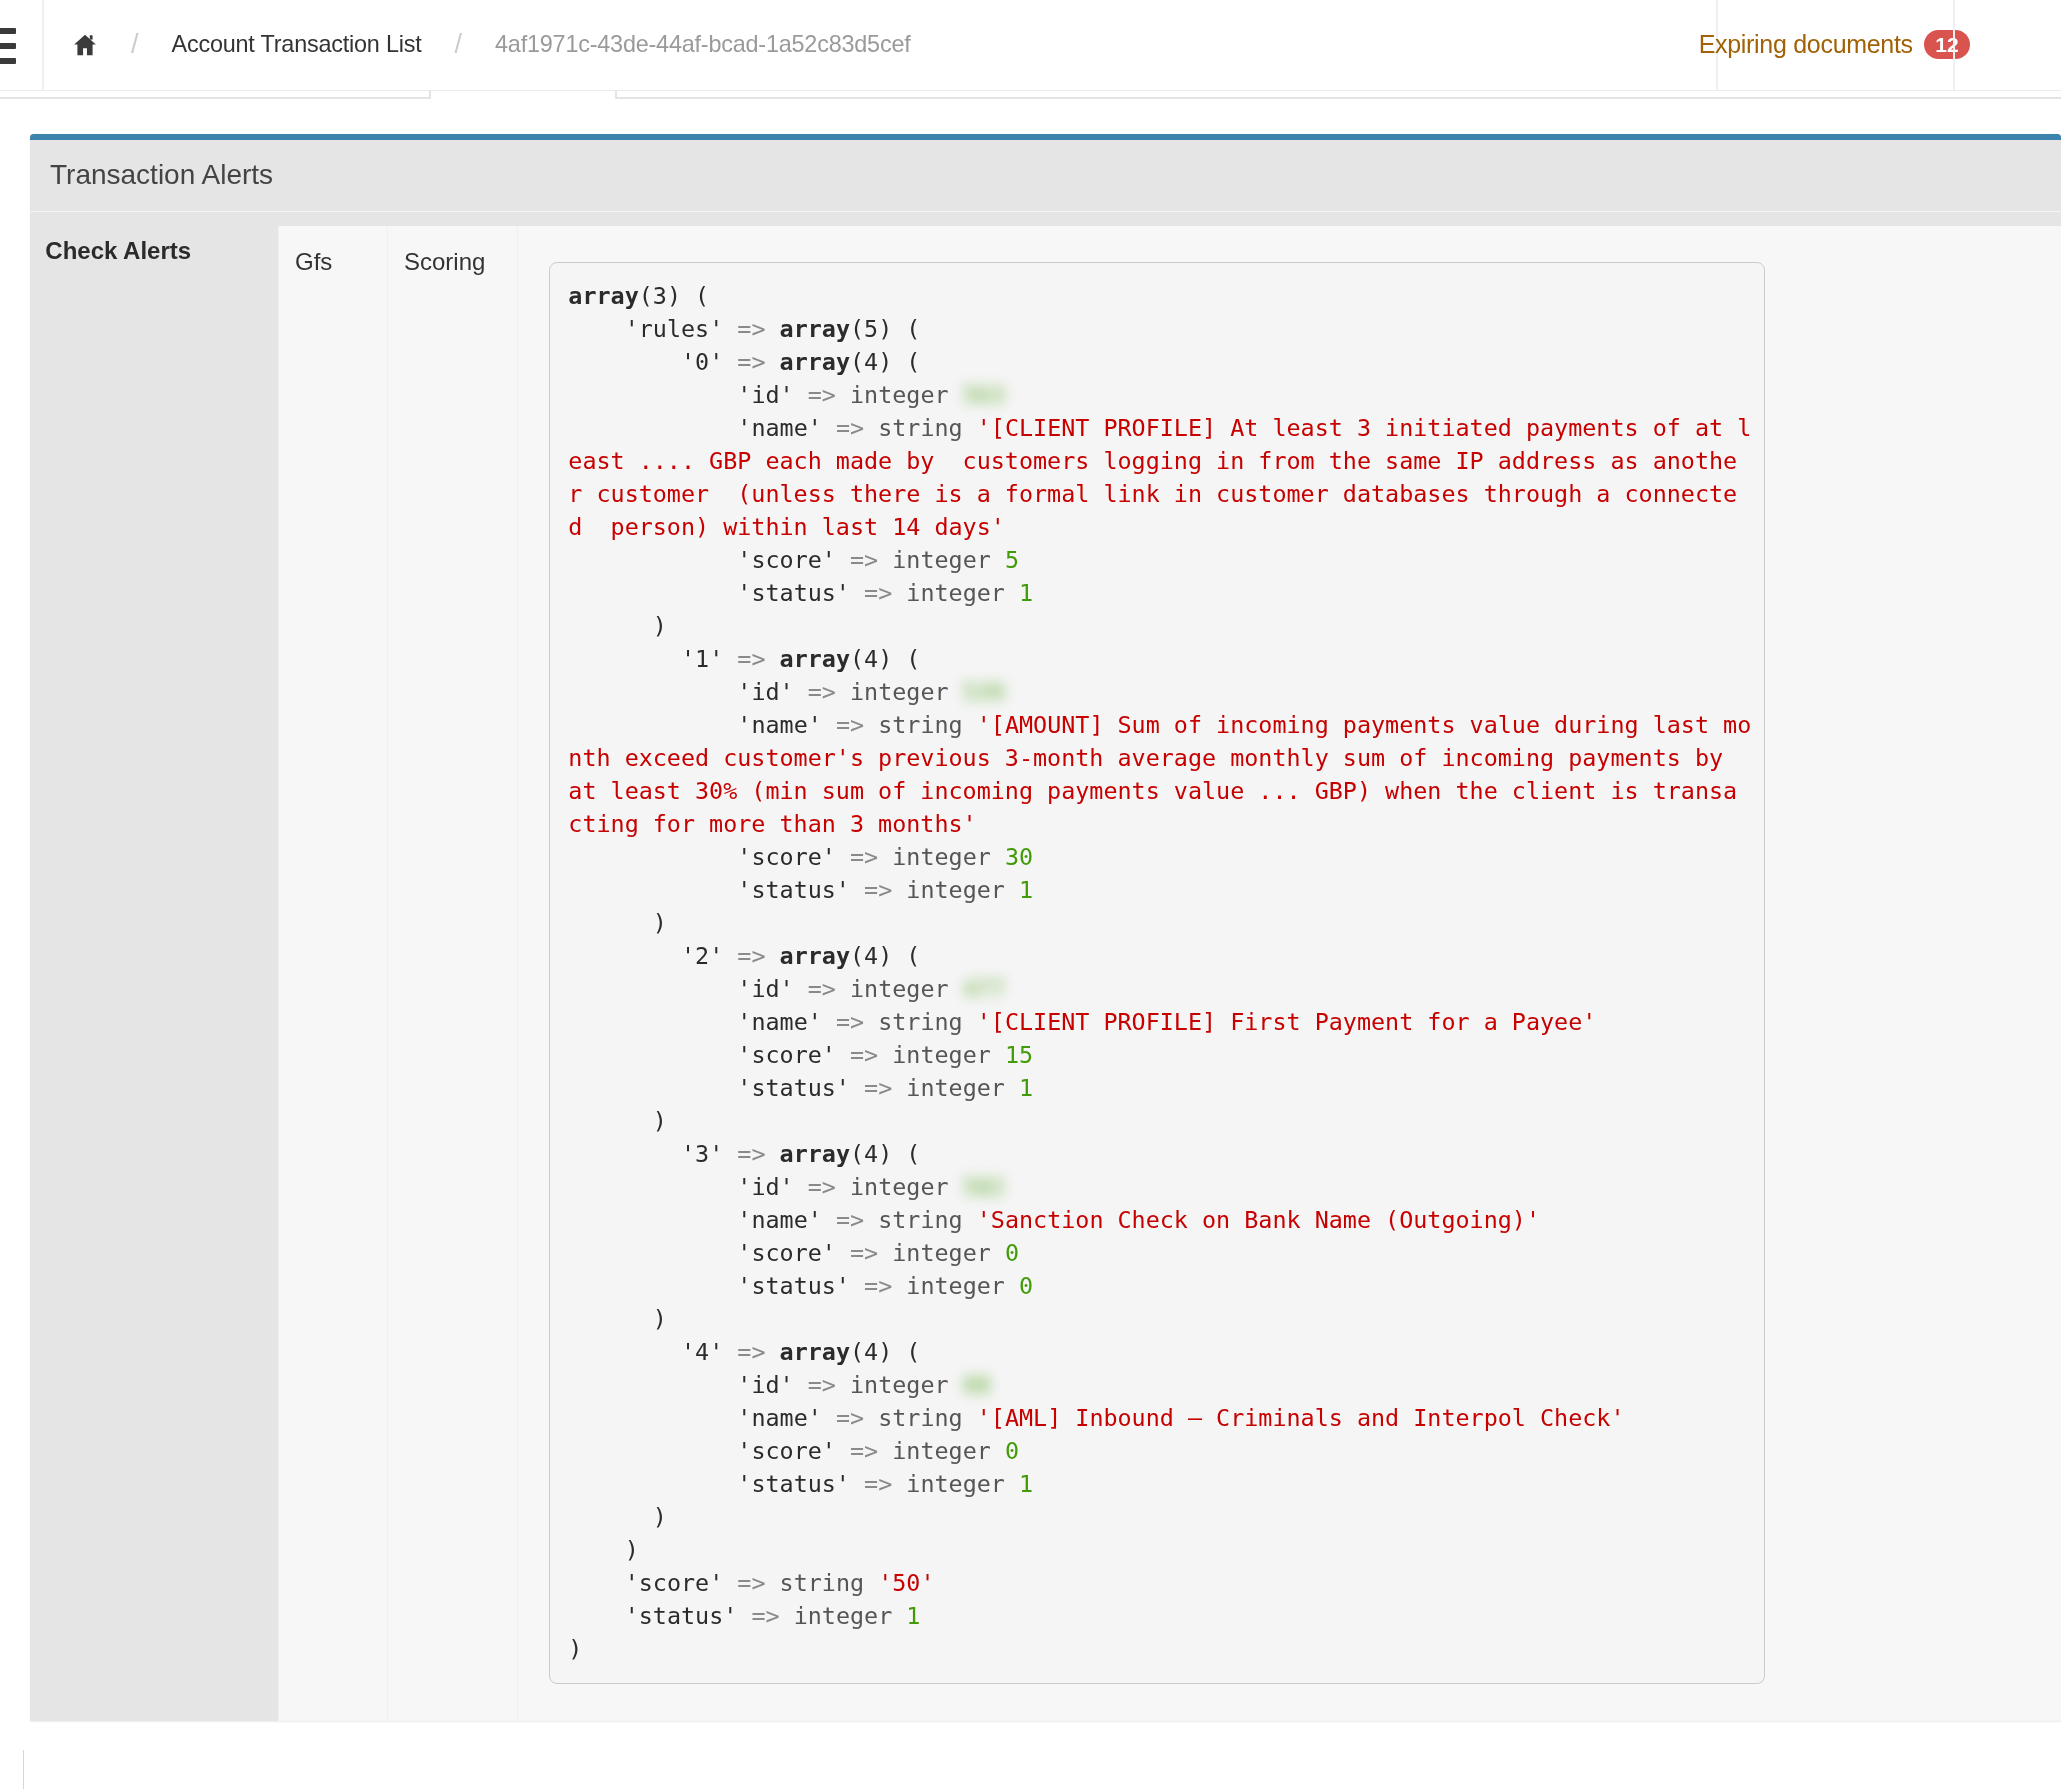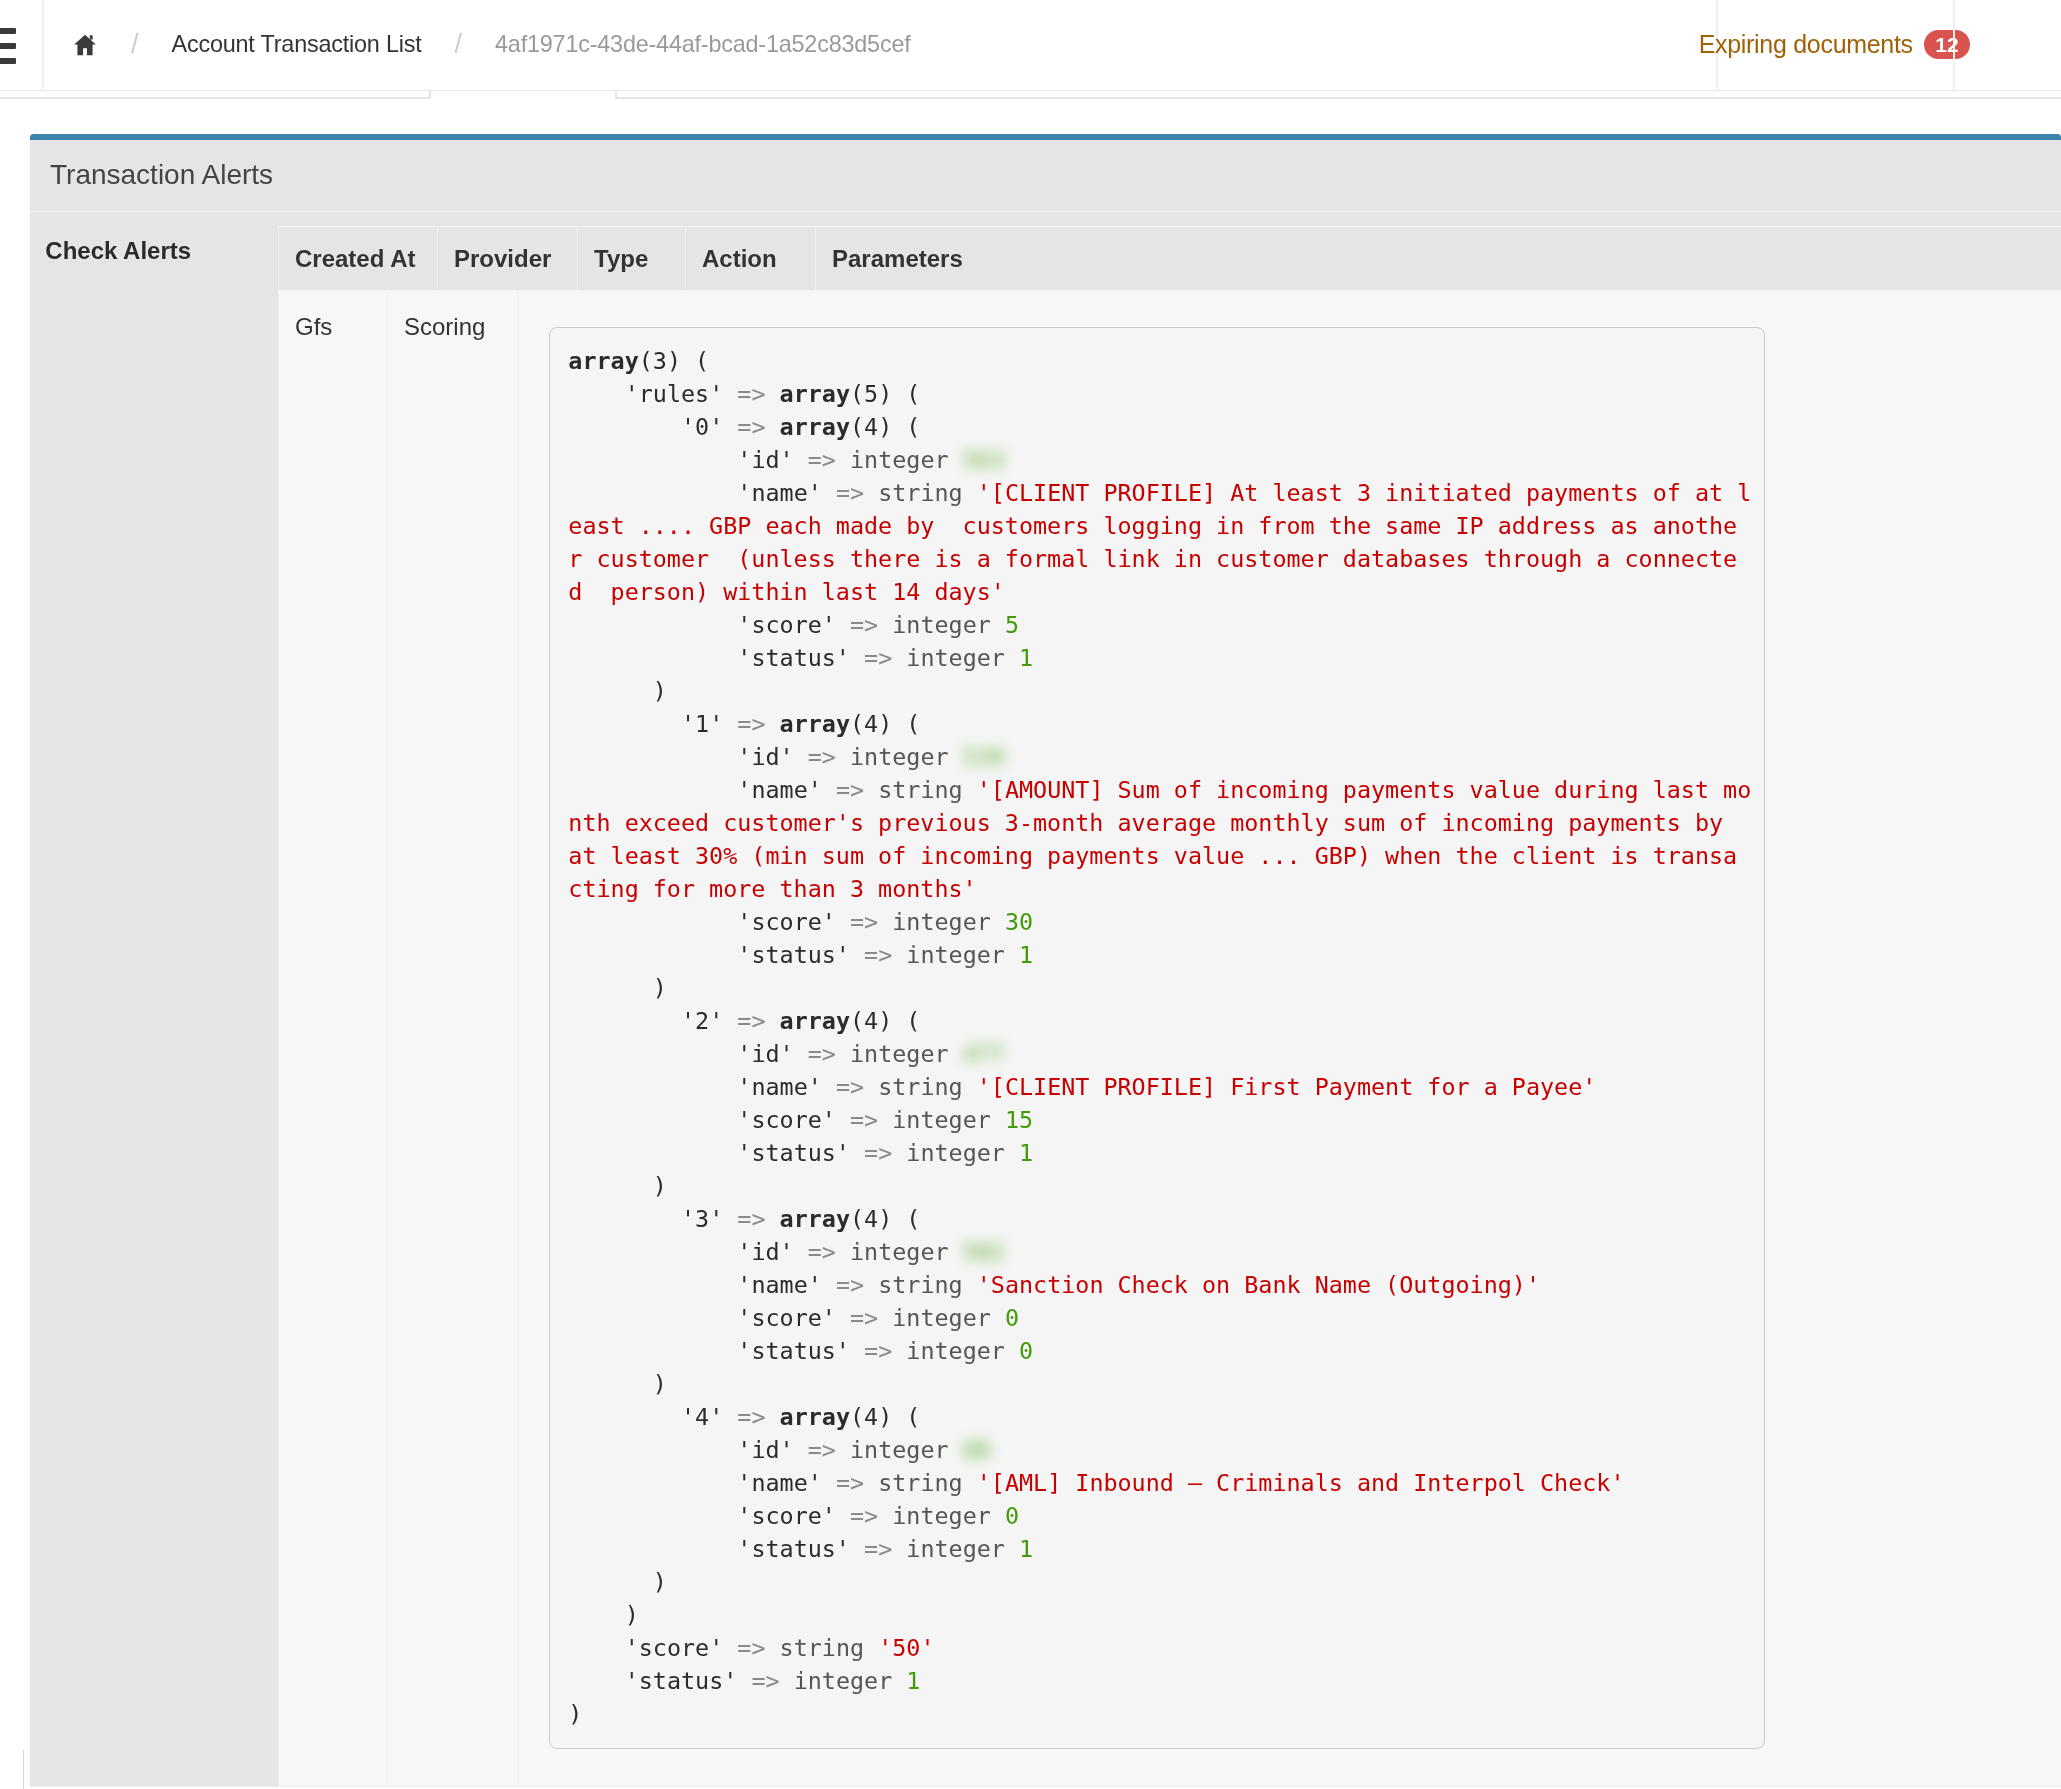--- a/index.html
+++ b/index.html
@@ -113,27 +113,20 @@
 
 <main>
   <section class="panel">
     <div class="panel-header">
       <h1 class="panel-title">Transaction Alerts</h1>
     </div>
     <div class="panel-body">
       <span class="check-alerts">Check Alerts</span>
 
       <div class="alerts-table">
-        <div class="t-row t-head">
-          <div class="t-cell c1">Created At</div>
-          <div class="t-cell c2">Provider</div>
-          <div class="t-cell c3">Type</div>
-          <div class="t-cell c4">Action</div>
-          <div class="t-cell c5">Parameters</div>
-        </div>
 
         <div class="t-row t-body">
           <div class="t-cell c3">Gfs</div>
           <div class="t-cell c4">Scoring</div>
           <div class="t-cell c5">
             <pre class="dump"><div class="cl"><span class="c-b">array</span><span class="c-d">(3) (</span></div><div class="cl"><span class="c-d">    </span><span class="c-k">'rules'</span><span class="c-a"> =&gt; </span><span class="c-b">array</span><span class="c-d">(5) (</span></div><div class="cl"><span class="c-d">        </span><span class="c-k">'0'</span><span class="c-a"> =&gt; </span><span class="c-b">array</span><span class="c-d">(4) (</span></div><div class="cl"><span class="c-d">            </span><span class="c-k">'id'</span><span class="c-a"> =&gt; </span><span class="c-t">integer </span><span class="c-x">563</span></div><div class="cl"><span class="c-d">            </span><span class="c-k">'name'</span><span class="c-a"> =&gt; </span><span class="c-t">string </span><span class="c-r">'[CLIENT PROFILE] At least 3 initiated payments of at l</span></div><div class="cl"><span class="c-r">east .... GBP each made by  customers logging in from the same IP address as anothe</span></div><div class="cl"><span class="c-r">r customer  (unless there is a formal link in customer databases through a connecte</span></div><div class="cl"><span class="c-r">d  person) within last 14 days'</span></div><div class="cl"><span class="c-d">            </span><span class="c-k">'score'</span><span class="c-a"> =&gt; </span><span class="c-t">integer </span><span class="c-g">5</span></div><div class="cl"><span class="c-d">            </span><span class="c-k">'status'</span><span class="c-a"> =&gt; </span><span class="c-t">integer </span><span class="c-g">1</span></div><div class="cl"><span class="c-d">      )</span></div><div class="cl"><span class="c-d">        </span><span class="c-k">'1'</span><span class="c-a"> =&gt; </span><span class="c-b">array</span><span class="c-d">(4) (</span></div><div class="cl"><span class="c-d">            </span><span class="c-k">'id'</span><span class="c-a"> =&gt; </span><span class="c-t">integer </span><span class="c-x">539</span></div><div class="cl"><span class="c-d">            </span><span class="c-k">'name'</span><span class="c-a"> =&gt; </span><span class="c-t">string </span><span class="c-r">'[AMOUNT] Sum of incoming payments value during last mo</span></div><div class="cl"><span class="c-r">nth exceed customer's previous 3-month average monthly sum of incoming payments by</span></div><div class="cl"><span class="c-r">at least 30% (min sum of incoming payments value ... GBP) when the client is transa</span></div><div class="cl"><span class="c-r">cting for more than 3 months'</span></div><div class="cl"><span class="c-d">            </span><span class="c-k">'score'</span><span class="c-a"> =&gt; </span><span class="c-t">integer </span><span class="c-g">30</span></div><div class="cl"><span class="c-d">            </span><span class="c-k">'status'</span><span class="c-a"> =&gt; </span><span class="c-t">integer </span><span class="c-g">1</span></div><div class="cl"><span class="c-d">      )</span></div><div class="cl"><span class="c-d">        </span><span class="c-k">'2'</span><span class="c-a"> =&gt; </span><span class="c-b">array</span><span class="c-d">(4) (</span></div><div class="cl"><span class="c-d">            </span><span class="c-k">'id'</span><span class="c-a"> =&gt; </span><span class="c-t">integer </span><span class="c-x">477</span></div><div class="cl"><span class="c-d">            </span><span class="c-k">'name'</span><span class="c-a"> =&gt; </span><span class="c-t">string </span><span class="c-r">'[CLIENT PROFILE] First Payment for a Payee'</span></div><div class="cl"><span class="c-d">            </span><span class="c-k">'score'</span><span class="c-a"> =&gt; </span><span class="c-t">integer </span><span class="c-g">15</span></div><div class="cl"><span class="c-d">            </span><span class="c-k">'status'</span><span class="c-a"> =&gt; </span><span class="c-t">integer </span><span class="c-g">1</span></div><div class="cl"><span class="c-d">      )</span></div><div class="cl"><span class="c-d">        </span><span class="c-k">'3'</span><span class="c-a"> =&gt; </span><span class="c-b">array</span><span class="c-d">(4) (</span></div><div class="cl"><span class="c-d">            </span><span class="c-k">'id'</span><span class="c-a"> =&gt; </span><span class="c-t">integer </span><span class="c-x">582</span></div><div class="cl"><span class="c-d">            </span><span class="c-k">'name'</span><span class="c-a"> =&gt; </span><span class="c-t">string </span><span class="c-r">'Sanction Check on Bank Name (Outgoing)'</span></div><div class="cl"><span class="c-d">            </span><span class="c-k">'score'</span><span class="c-a"> =&gt; </span><span class="c-t">integer </span><span class="c-g">0</span></div><div class="cl"><span class="c-d">            </span><span class="c-k">'status'</span><span class="c-a"> =&gt; </span><span class="c-t">integer </span><span class="c-g">0</span></div><div class="cl"><span class="c-d">      )</span></div><div class="cl"><span class="c-d">        </span><span class="c-k">'4'</span><span class="c-a"> =&gt; </span><span class="c-b">array</span><span class="c-d">(4) (</span></div><div class="cl"><span class="c-d">            </span><span class="c-k">'id'</span><span class="c-a"> =&gt; </span><span class="c-t">integer </span><span class="c-x">88</span></div><div class="cl"><span class="c-d">            </span><span class="c-k">'name'</span><span class="c-a"> =&gt; </span><span class="c-t">string </span><span class="c-r">'[AML] Inbound – Criminals and Interpol Check'</span></div><div class="cl"><span class="c-d">            </span><span class="c-k">'score'</span><span class="c-a"> =&gt; </span><span class="c-t">integer </span><span class="c-g">0</span></div><div class="cl"><span class="c-d">            </span><span class="c-k">'status'</span><span class="c-a"> =&gt; </span><span class="c-t">integer </span><span class="c-g">1</span></div><div class="cl"><span class="c-d">      )</span></div><div class="cl"><span class="c-d">    )</span></div><div class="cl"><span class="c-d">    </span><span class="c-k">'score'</span><span class="c-a"> =&gt; </span><span class="c-t">string </span><span class="c-r">'50'</span></div><div class="cl"><span class="c-d">    </span><span class="c-k">'status'</span><span class="c-a"> =&gt; </span><span class="c-t">integer </span><span class="c-g">1</span></div><div class="cl"><span class="c-d">)</span></div></pre>
           </div>
         </div>
       </div>
     </div>

